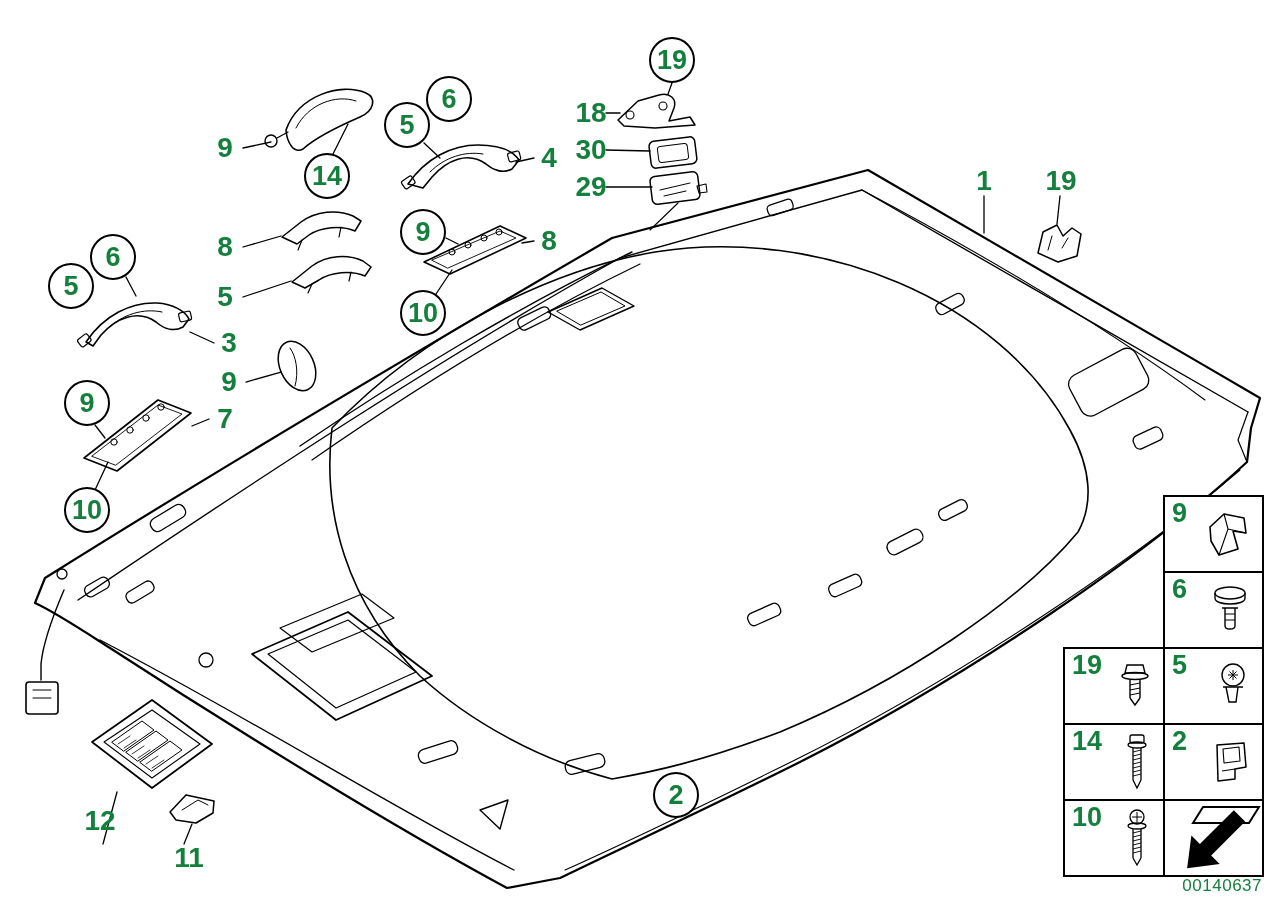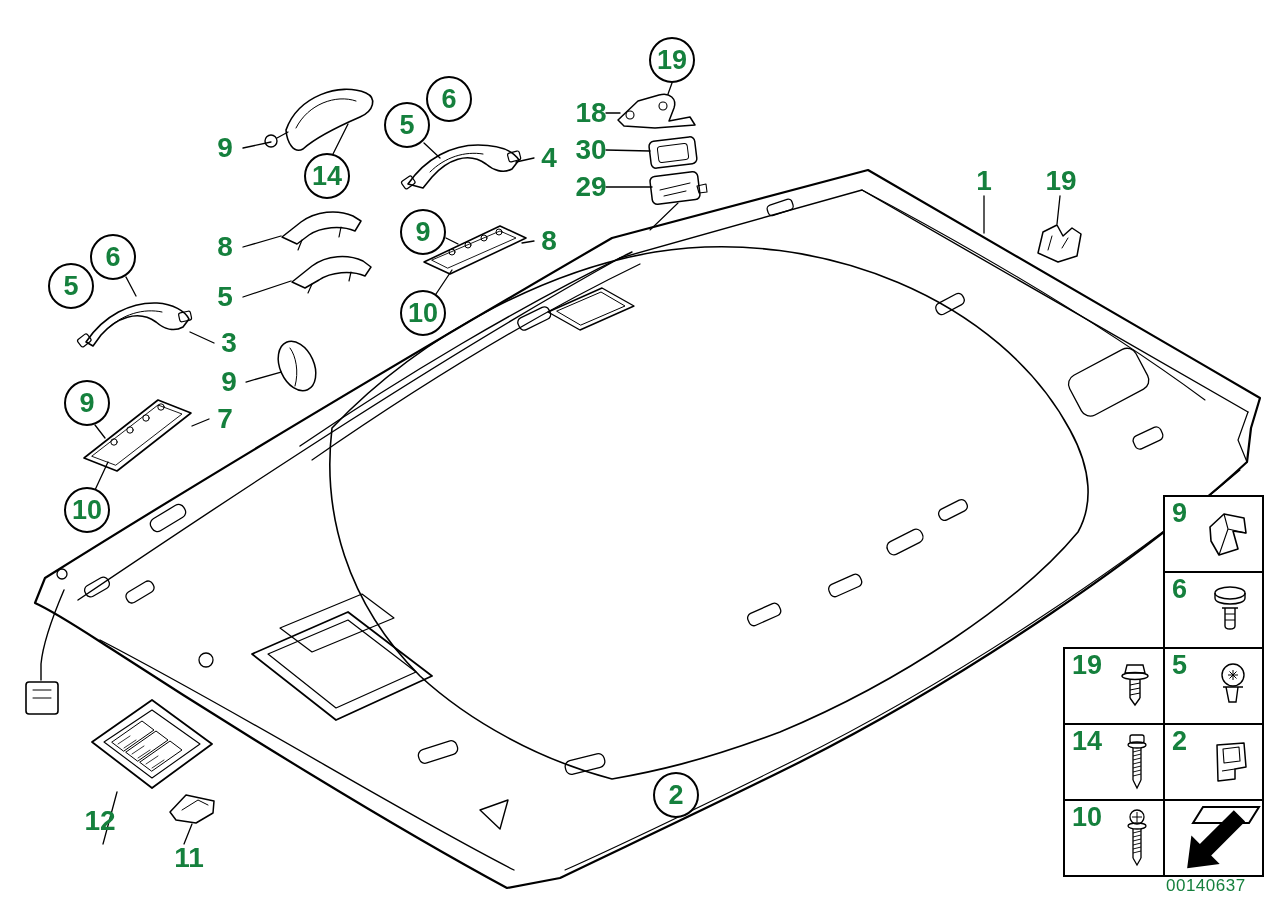--- a/index.html
+++ b/index.html
@@ -22,21 +22,21 @@
     position:absolute;border:2px solid #000;background:#fff;box-sizing:border-box;z-index:2;
   }
   .cellnum{
     position:absolute;top:3px;left:7px;font-weight:700;font-size:27px;line-height:1;
   }
   .cellicon{
     position:absolute;right:10px;top:50%;transform:translateY(-50%);
   }
   .cellicon.full{right:0;top:50%;left:0;margin:auto;display:block;}
   .imgid{
-    position:absolute;left:1166px;top:876px;width:96px;
+    position:absolute;left:1166px;top:876px;width:96px;text-align:right;
     font-size:17px;font-weight:400;letter-spacing:0.5px;z-index:3;
   }
 </style>
 </head>
 <body>
 
 <div class="canvas">
 
   <svg class="art" width="1288" height="910" viewBox="0 0 1288 910">
 

